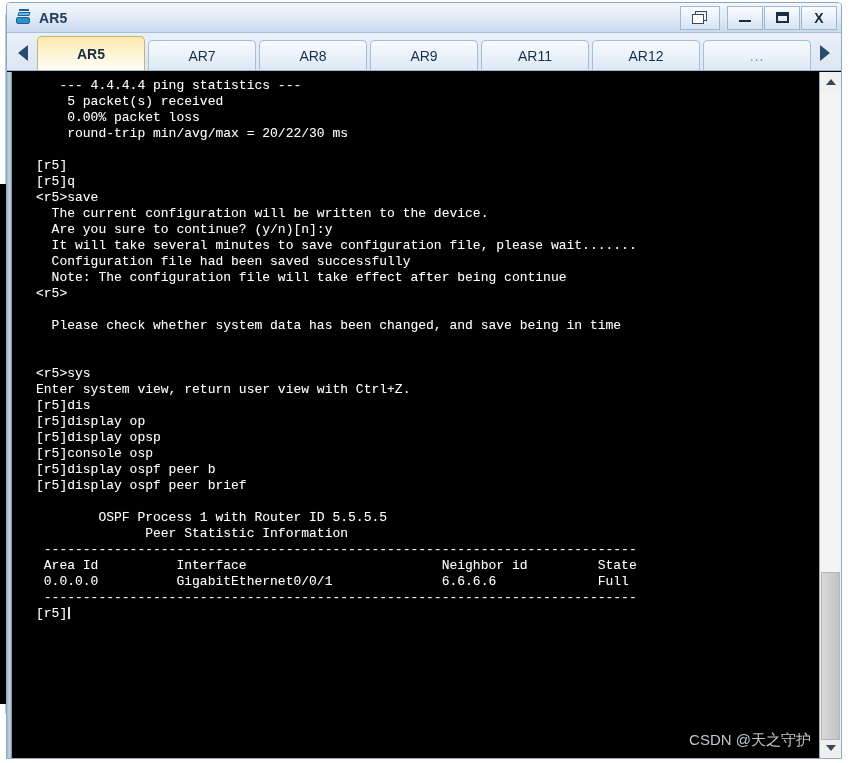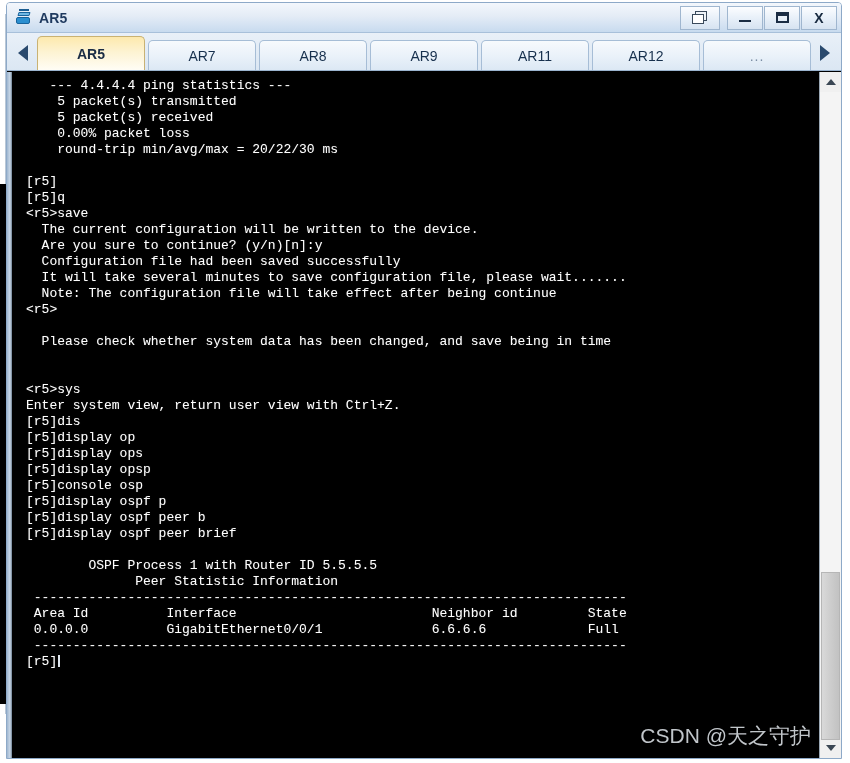--- a/index.html
+++ b/index.html
@@ -147,39 +147,39 @@
     overflow: hidden;
     position: relative;
     padding: 6px 0 0 0;
   }
   .term-line {
     font-family: "Liberation Mono", "DejaVu Sans Mono", monospace;
     font-size: 13px;
     line-height: 16px;
     color: #ffffff;
     white-space: pre;
-    padding-left: 14px;
+    padding-left: 24px;
     letter-spacing: 0px;
     text-shadow: 0 0 1px rgba(255,255,255,.25);
   }
   .term-line.blank { color: transparent; }
   .cursor {
     display: inline-block;
     width: 2px; height: 12px;
     background: #dfe6ee;
     vertical-align: -2px;
     margin-left: 1px;
   }
 
   
   .watermark {
     position: absolute;
     right: 8px; bottom: 8px;
     font-family: "Liberation Sans", sans-serif;
-    font-size: 21px;
+    font-size: 15px;
     color: #d2d7dc;
     white-space: nowrap;
     opacity: .92;
   }
 
   
   .scrollbar {
     width: 22px; flex: 0 0 auto;
     background: #f0f0f0;
     border-left: 1px solid #9aa7b4;
@@ -307,46 +307,43 @@
         <span class="tri"></span>
       </div>
     </div>
 
     <div class="termwrap">
       <div class="term-left-edge"></div>
 
       <div class="terminal" id="terminal">
 
         <div class="term-line">   --- 4.4.4.4 ping statistics ---</div>
-          <div class="term-line">    5 packet(s) transmitted</div>
           <div class="term-line">    5 packet(s) received</div>
           <div class="term-line">    0.00% packet loss</div>
           <div class="term-line">    round-trip min/avg/max = 20/22/30 ms</div>
           <div class="term-line blank"> </div>
           <div class="term-line">[r5]</div>
           <div class="term-line">[r5]q</div>
           <div class="term-line">&lt;r5&gt;save</div>
           <div class="term-line">  The current configuration will be written to the device.</div>
           <div class="term-line">  Are you sure to continue? (y/n)[n]:y</div>
+          <div class="term-line">  It will take several minutes to save configuration file, please wait.......</div>
           <div class="term-line">  Configuration file had been saved successfully</div>
-          <div class="term-line">  It will take several minutes to save configuration file, please wait.......</div>
           <div class="term-line">  Note: The configuration file will take effect after being continue</div>
           <div class="term-line">&lt;r5&gt;</div>
           <div class="term-line blank"> </div>
           <div class="term-line">  Please check whether system data has been changed, and save being in time</div>
           <div class="term-line blank"> </div>
           <div class="term-line blank"> </div>
           <div class="term-line">&lt;r5&gt;sys</div>
           <div class="term-line">Enter system view, return user view with Ctrl+Z.</div>
           <div class="term-line">[r5]dis</div>
           <div class="term-line">[r5]display op</div>
-          <div class="term-line">[r5]display ops</div>
           <div class="term-line">[r5]display opsp</div>
           <div class="term-line">[r5]console osp</div>
-          <div class="term-line">[r5]display ospf p</div>
           <div class="term-line">[r5]display ospf peer b</div>
           <div class="term-line">[r5]display ospf peer brief</div>
           <div class="term-line blank"> </div>
           <div class="term-line">        OSPF Process 1 with Router ID 5.5.5.5</div>
           <div class="term-line">              Peer Statistic Information</div>
           <div class="term-line"> ----------------------------------------------------------------------------</div>
           <div class="term-line"> Area Id          Interface                         Neighbor id         State</div>
           <div class="term-line"> 0.0.0.0          GigabitEthernet0/0/1              6.6.6.6             Full</div>
           <div class="term-line"> ----------------------------------------------------------------------------</div>
           <div class="term-line"><span>[r5]</span><span class="cursor"></span></div>

